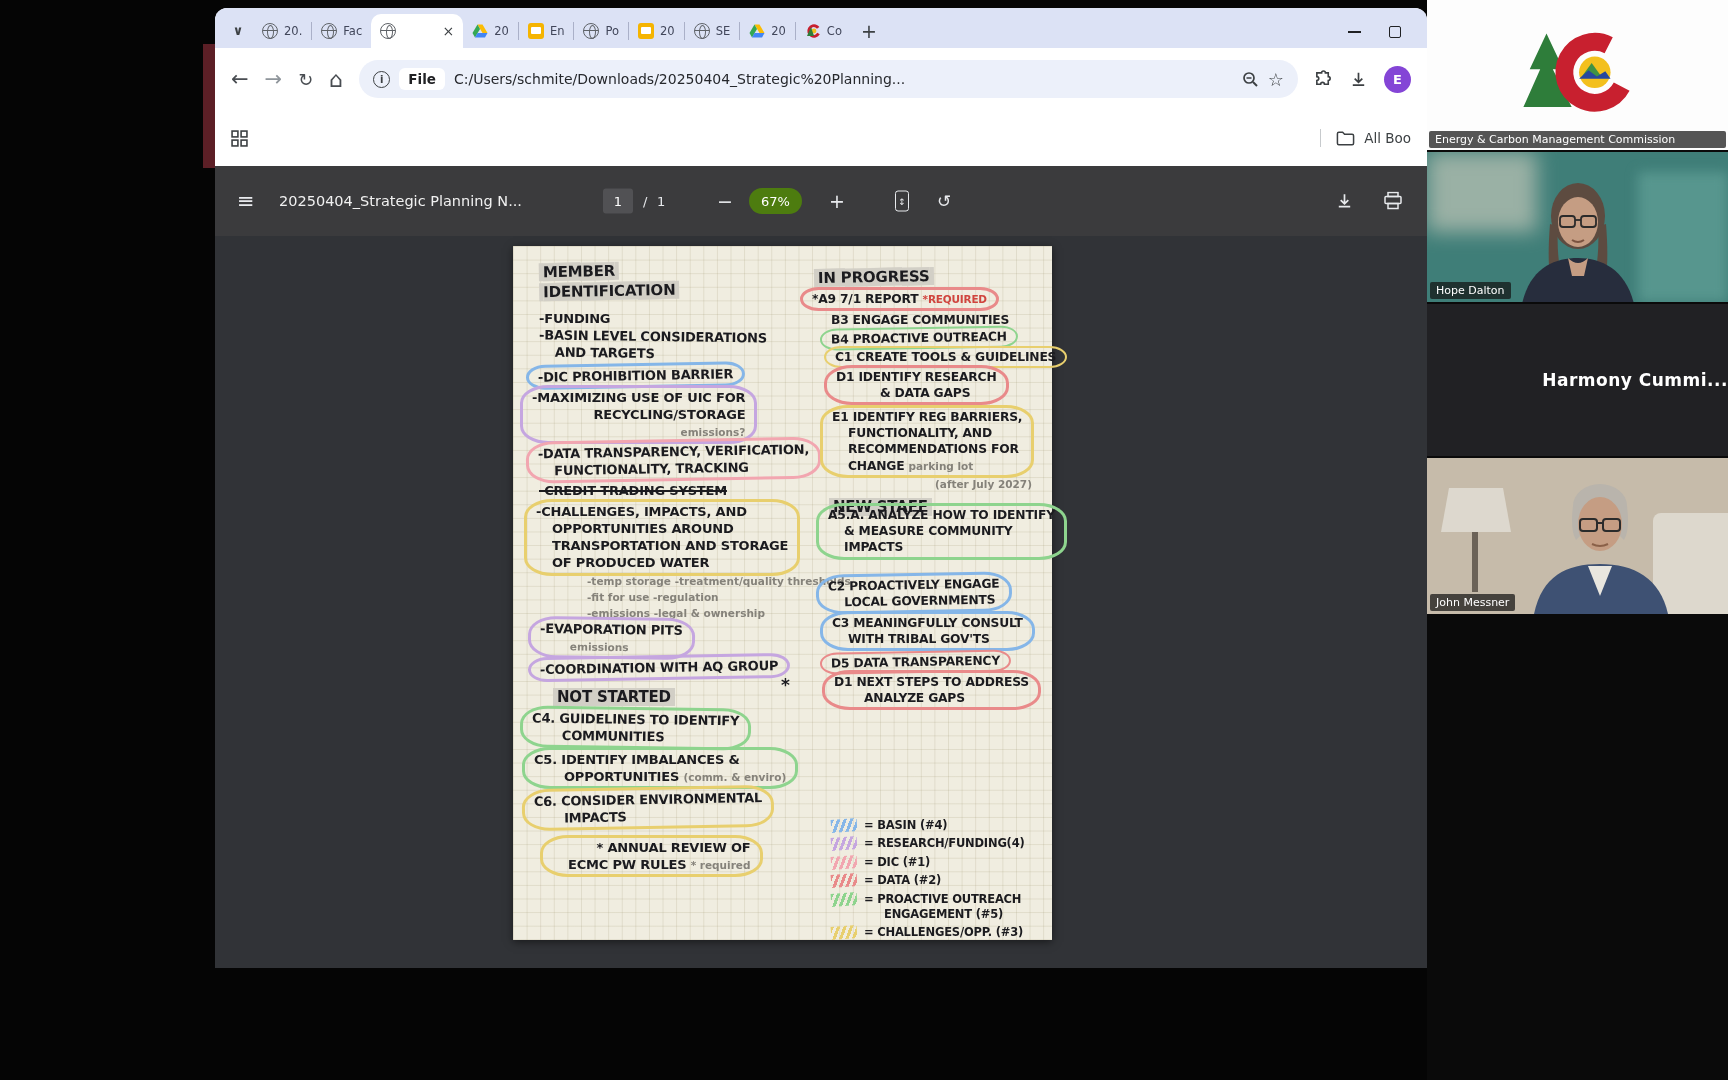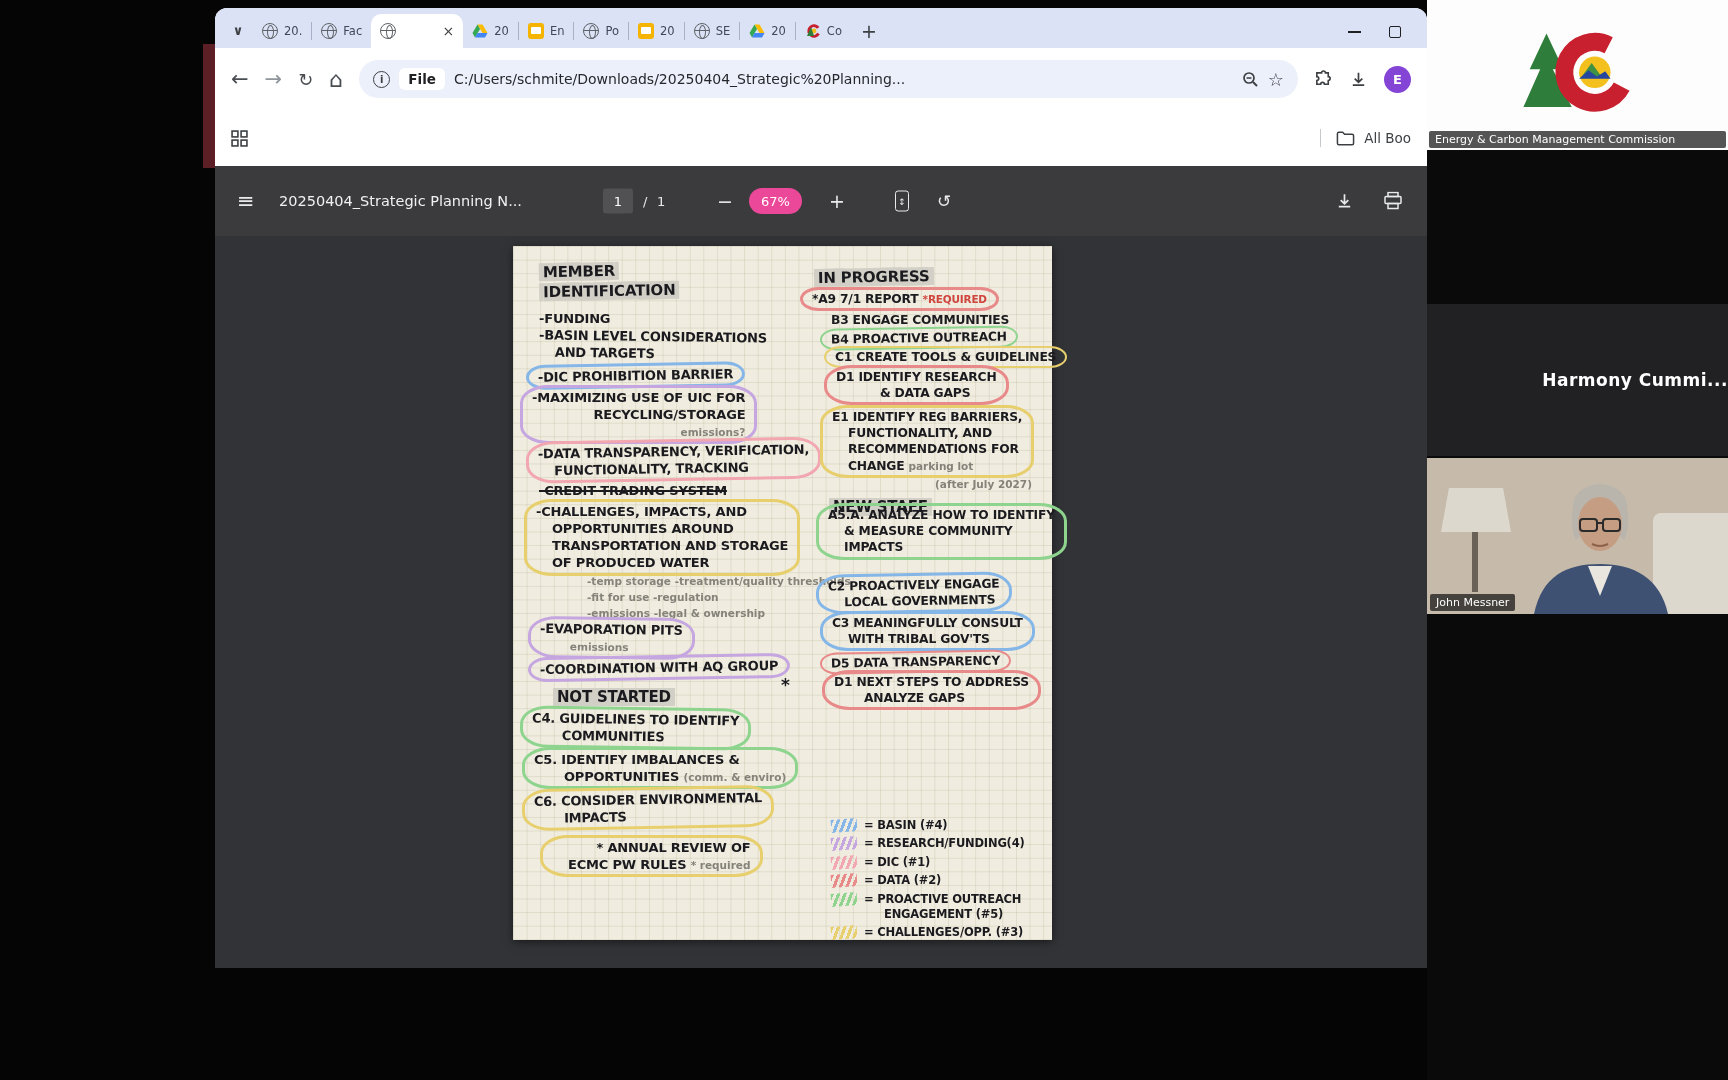--- a/index.html
+++ b/index.html
@@ -49,21 +49,21 @@
   
   #bmbar{position:absolute;left:0;top:102px;width:100%;height:56px;background:#fff;display:flex;
     align-items:center;padding:0 16px;box-sizing:border-box;}
   #allboo{margin-left:auto;display:flex;align-items:center;gap:9px;font-size:13.5px;color:#3c4043;}
   .vsep{width:1px;height:18px;background:#c7cacd;margin-right:6px;}
   
   #pdfbar{position:absolute;left:0;top:158px;width:100%;height:70px;background:#3b3b3d;color:#e8eaed;}
   #pdfbar .it{position:absolute;top:50%;transform:translateY(-50%);}
   #pagebox{background:#515154;border-radius:3px;width:30px;height:25px;display:flex;align-items:center;
     justify-content:center;font-size:13px;color:#fff;}
-  #zoomchip{background:#ec4899;border-radius:13px;height:26px;padding:0 12px;display:flex;align-items:center;
+  #zoomchip{background:#4d7c0f;border-radius:13px;height:26px;padding:0 12px;display:flex;align-items:center;
     font-size:13px;color:#fff;}
   .fitpage{width:12px;height:19px;border:1.7px solid #e8eaed;border-radius:3px;display:flex;
     align-items:center;justify-content:center;font-size:9px;color:#e8eaed;}
   
   #pdfarea{position:absolute;left:0;top:228px;width:100%;height:732px;background:#313337;}
   #page{position:absolute;left:298px;top:10px;width:539px;height:694px;background:#f0ede0;
     background-image:linear-gradient(rgba(150,140,100,.18) 1px,transparent 1px),
       linear-gradient(90deg,rgba(150,140,100,.18) 1px,transparent 1px);
     background-size:13.6px 13.6px;box-shadow:0 2px 8px rgba(0,0,0,.5);}
   .blk{position:absolute;font-weight:bold;color:#1b1b1f;font-size:13px;line-height:1.32;
@@ -399,20 +399,37 @@
     <svg width="130" height="105" viewBox="0 0 120 100">
       <polygon points="30,10 14,44 24,44 8,80 54,80 36,44 46,44" fill="#2e7d3a"></polygon>
       <circle cx="76" cy="47" r="29" fill="none" stroke="#c8202f" stroke-width="17" stroke-dasharray="136 48" transform="rotate(28 76 47)"></circle>
       <circle cx="76" cy="47" r="15" fill="#f3c01d"></circle>
       <polygon points="63,52 73,38 83,52" fill="#3f9244"></polygon>
       <path d="M61,53 L91,53 L86,46 L78,51 L70,45 Z" fill="#27479e"></path>
     </svg>
     <div class="namechip" style="left:2px;right:2px;bottom:2px;white-space:normal;">Energy &amp; Carbon Management Commission</div>
   </div>
 
+  <div class="tile" id="tile-hope">
+    <div class="abs" style="left:0;top:0;width:110px;height:80px;background:#b9c2b4;filter:blur(10px);opacity:.75;"></div>
+    <div class="abs" style="right:0;top:20px;width:90px;height:130px;background:#57968e;filter:blur(6px);"></div>
+    <svg class="abs" style="left:75px;top:12px;" width="150" height="140" viewBox="0 0 150 140">
+      <ellipse cx="76" cy="52" rx="27" ry="33" fill="#5d4b40"></ellipse>
+      <path d="M48,60 Q44,110 52,128 L62,124 Q54,95 56,62 Z" fill="#5d4b40"></path>
+      <path d="M104,60 Q108,110 100,128 L90,124 Q98,95 96,62 Z" fill="#5d4b40"></path>
+      <ellipse cx="76" cy="58" rx="20" ry="25" fill="#c59d83"></ellipse>
+      <rect x="58" y="52" width="15" height="11" rx="3" fill="none" stroke="#2b2b2b" stroke-width="1.8"></rect>
+      <rect x="79" y="52" width="15" height="11" rx="3" fill="none" stroke="#2b2b2b" stroke-width="1.8"></rect>
+      <line x1="73" y1="56" x2="79" y2="56" stroke="#2b2b2b" stroke-width="1.8"></line>
+      <path d="M70,76 Q76,80 82,76" fill="none" stroke="#7a5340" stroke-width="2"></path>
+      <path d="M20,140 C28,104 52,94 76,94 C100,94 124,106 132,140 Z" fill="#272d3d"></path>
+      <path d="M66,94 Q76,104 86,94 L82,112 L70,112 Z" fill="#c59d83"></path>
+    </svg>
+    <div class="namechip">Hope Dalton</div>
+  </div>
 
   <div class="tile" id="tile-harmony">
     <span class="pname">Harmony  Cummi...</span>
   </div>
 
   <div class="tile" id="tile-john">
     <div class="abs" style="right:0;top:55px;width:75px;height:101px;background:#ddd8cd;border-radius:8px 0 0 0;"></div>
     <svg class="abs" style="left:0;top:8px;" width="110" height="148" viewBox="0 0 110 148">
       <polygon points="22,22 76,22 84,66 14,66" fill="#ddd8ce"></polygon>
       <rect x="45" y="66" width="6" height="60" fill="#6b6257"></rect>

